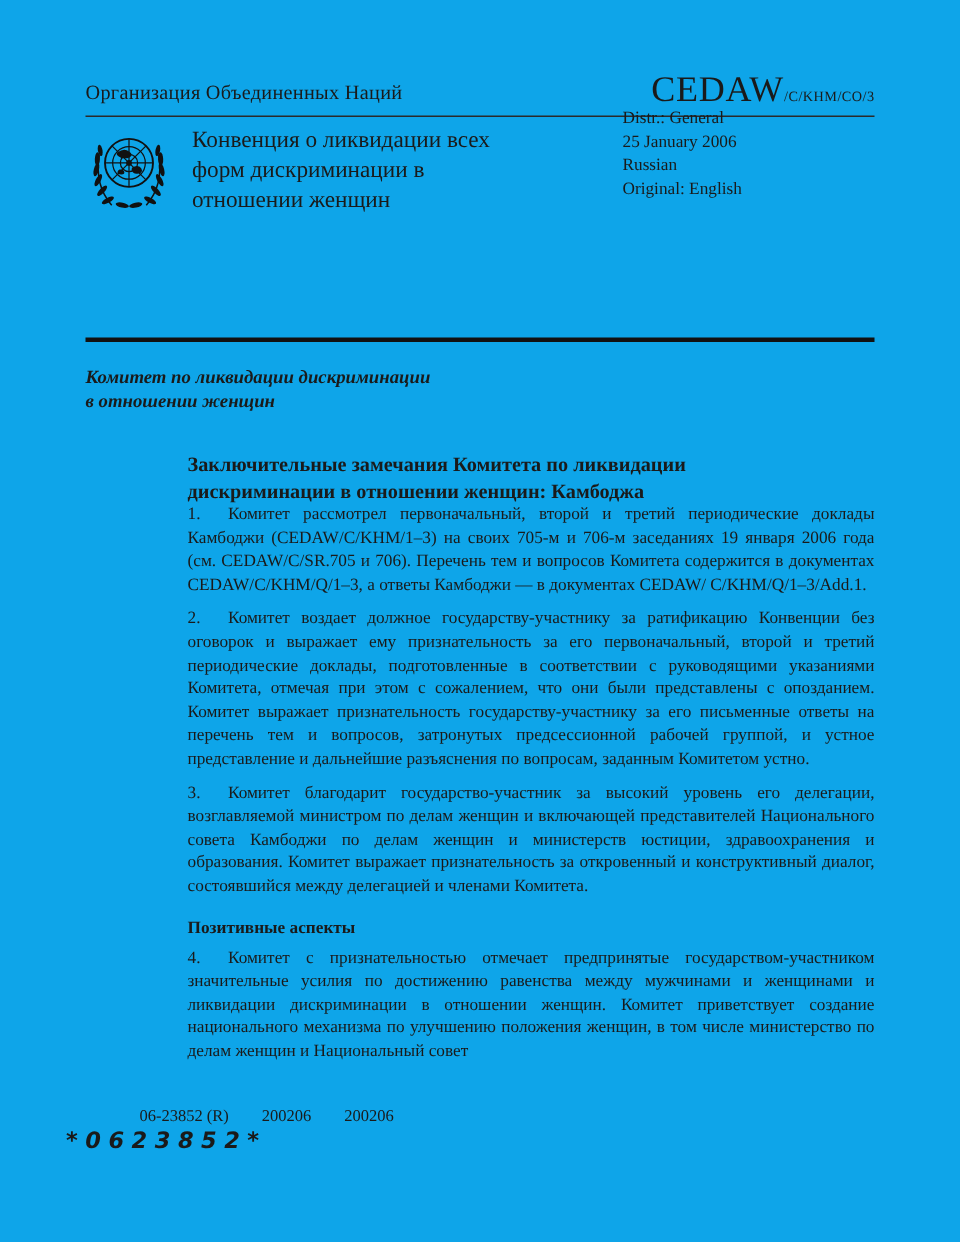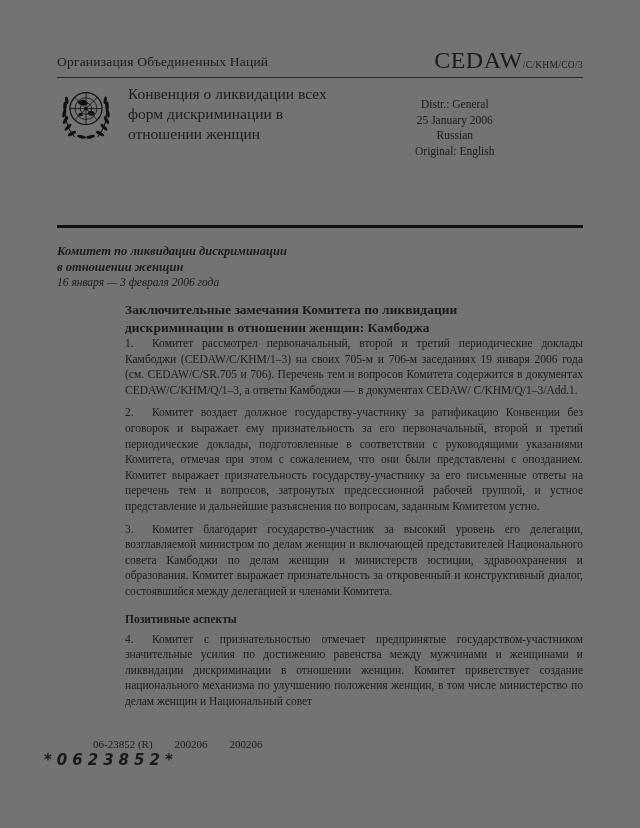--- a/index.html
+++ b/index.html
@@ -2,21 +2,21 @@
 <html><head>
 <meta charset="utf-8">
 <style>
   * { margin: 0; padding: 0; box-sizing: border-box; }
   html, body { background: #e8e8e8; }
   .page {
     position: relative;
     width: 640px;
     height: 828px;
     margin: 0 auto;
-    background: #737373;
+    background: #0ea5e9;
     font-family: "Liberation Serif", "DejaVu Serif", serif;
     color: #1a1a1a;
     overflow: hidden;
   }
   
   .org-name {
     position: absolute; left: 57px; top: 54px;
     font-size: 13.5px; letter-spacing: 0.2px;
   }
   .doc-symbol {
@@ -32,22 +32,22 @@
   
   .emblem {
     position: absolute; left: 54px; top: 83px;
     width: 64px; height: 64px;
   }
   .masthead-title {
     position: absolute; left: 128px; top: 84px; width: 212px;
     font-size: 15.5px; font-weight: normal; line-height: 20px;
   }
   .distr-block {
-    position: absolute; left: 415px; top: 97px;
-    font-size: 11.5px; line-height: 15.5px; text-align: center;
+    position: absolute; left: 415px; top: 72px;
+    font-size: 11.5px; line-height: 15.5px;
   }
   
   .rule-thick {
     position: absolute; left: 57px; right: 57px; top: 225px;
     height: 2.5px; background: #111;
   }
   .committee {
     position: absolute; left: 57px; top: 244px; width: 300px; font-style: italic;
   }
   .committee .c-name { font-size: 12.5px; font-weight: bold; line-height: 15.5px; }
@@ -149,21 +149,20 @@
     <div>Distr.: General</div>
     <div>25 January 2006</div>
     <div>Russian</div>
     <div>Original: English</div>
   </div>
 
   <div class="rule-thick"></div>
   <div class="committee">
     <div class="c-name">Комитет по ликвидации дискриминации</div>
     <div class="c-name">в отношении женщин</div>
-    <div class="c-dates">16 января — 3 февраля 2006 года</div>
   </div>
 
   <div class="main-col">
     <h2 class="main-title">Заключительные замечания Комитета по ликвидации дискриминации в отношении женщин: Камбоджа</h2>
 
     <p class="para"><span class="pnum">1.</span><span>Комитет рассмотрел первоначальный, второй и третий периодические доклады Камбоджи (CEDAW/C/KHM/1–3) на своих 705-м и 706-м заседаниях 19 января 2006 года (см. CEDAW/C/SR.705 и 706). Перечень тем и вопросов Комитета содержится в документах CEDAW/C/KHM/Q/1–3, а ответы Камбоджи — в документах CEDAW/ C/KHM/Q/1–3/Add.1.</span></p>
 
 
     <p class="para"><span class="pnum">2.</span><span>Комитет воздает должное государству-участнику за ратификацию Конвенции без оговорок и выражает ему признательность за его первоначальный, второй и третий периодические доклады, подготовленные в соответствии с руководящими указаниями Комитета, отмечая при этом с сожалением, что они были представлены с опозданием. Комитет выражает признательность государству-участнику за его письменные ответы на перечень тем и вопросов, затронутых предсессионной рабочей группой, и устное представление и дальнейшие разъяснения по вопросам, заданным Комитетом устно.</span></p>
 

